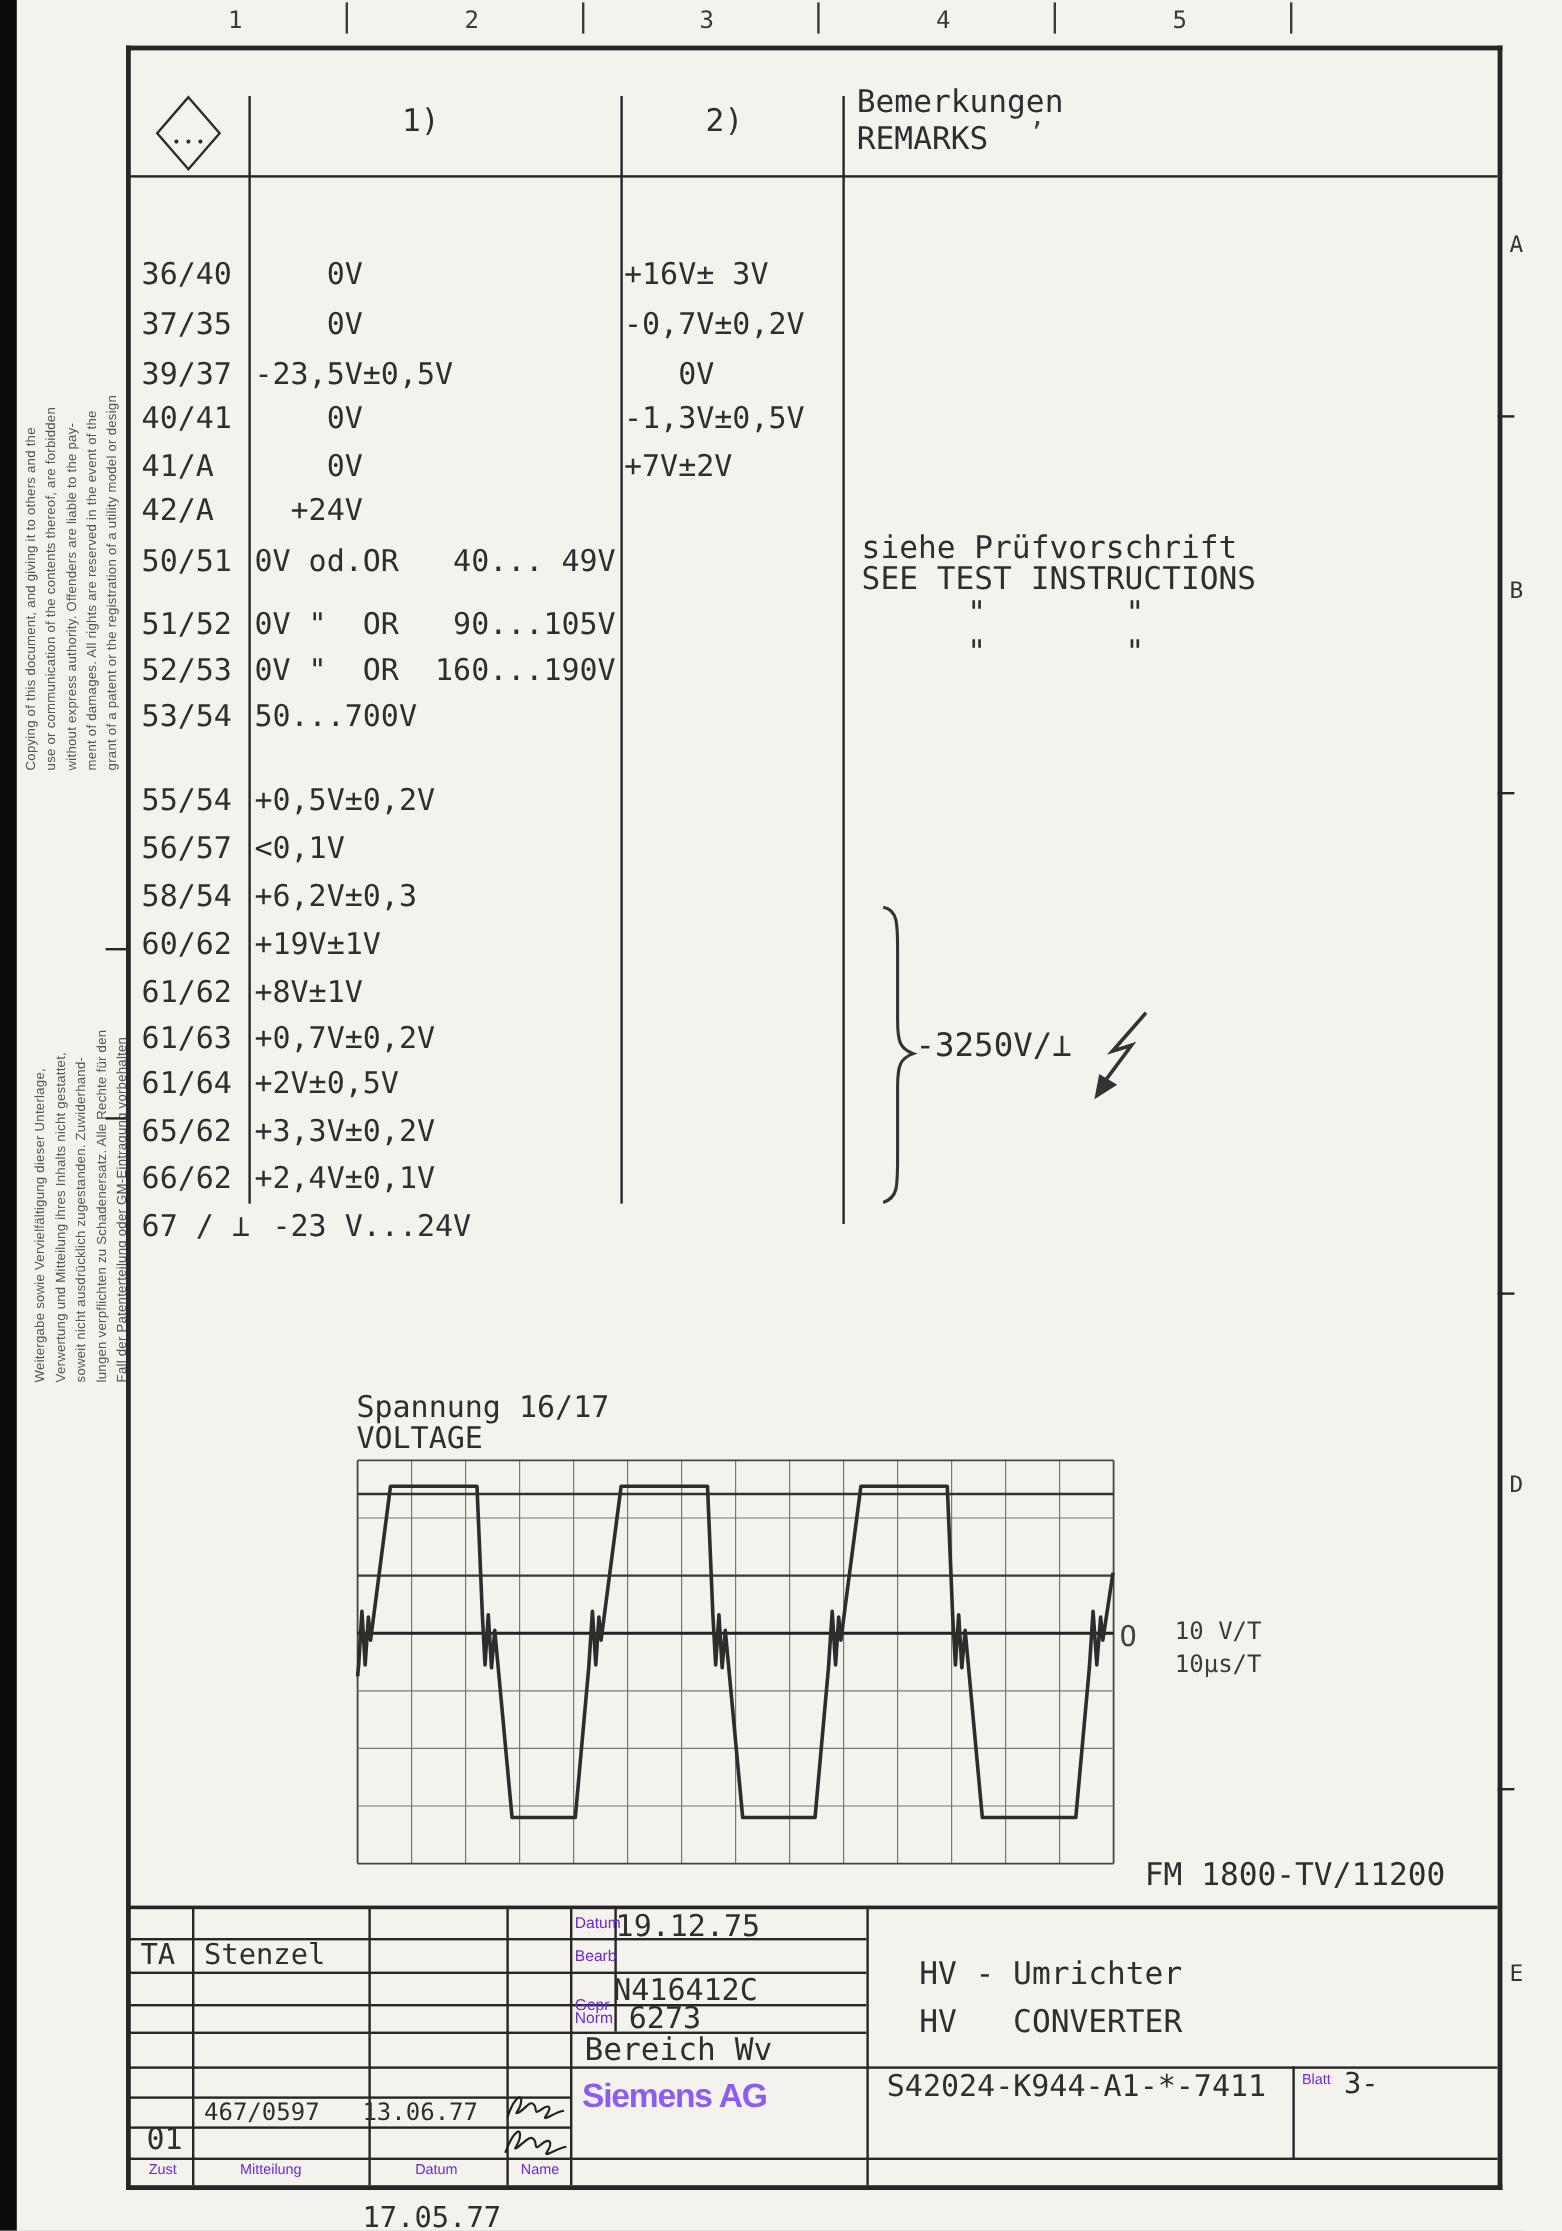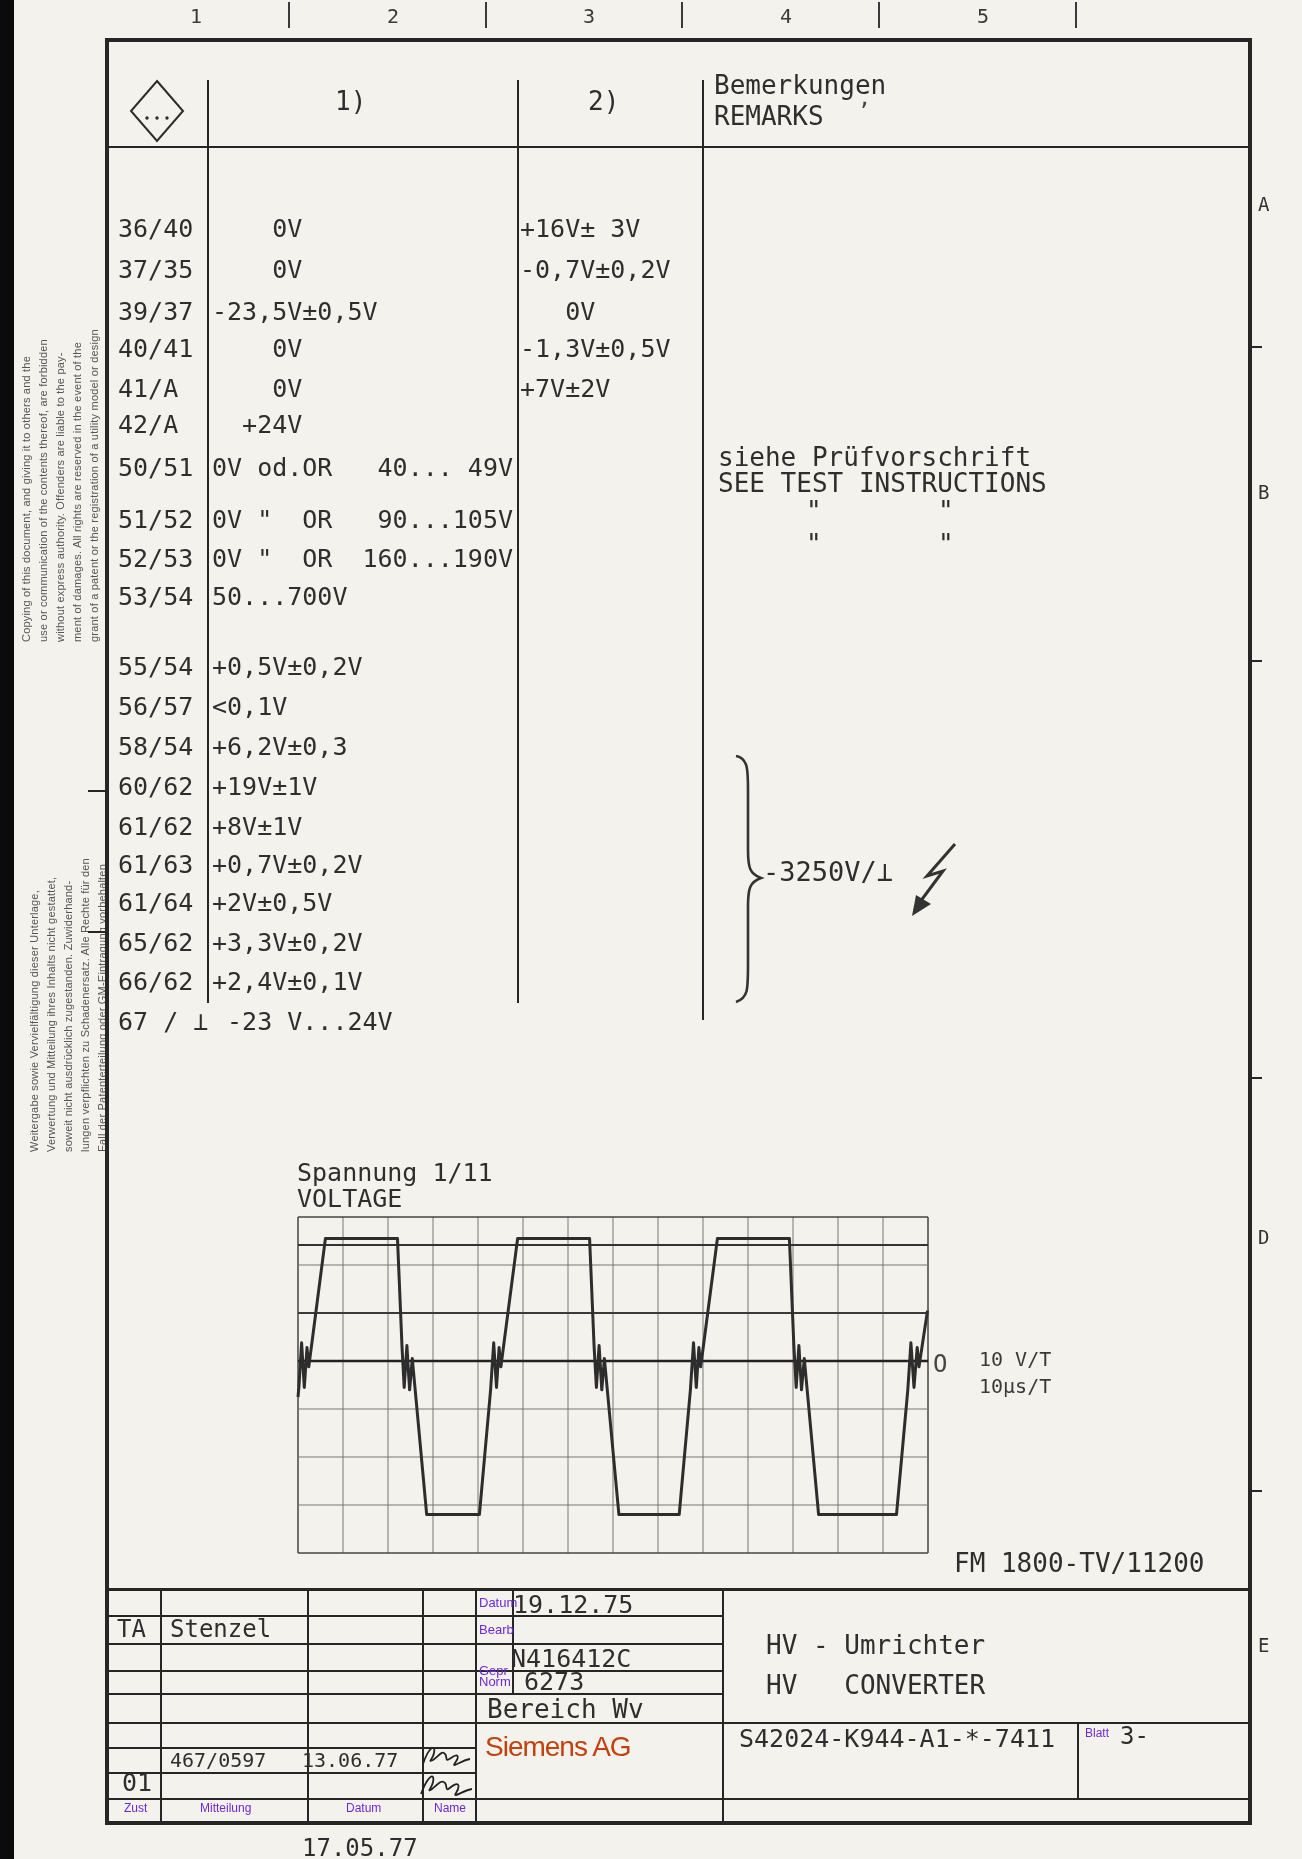--- a/index.html
+++ b/index.html
@@ -7,21 +7,21 @@
   body{margin:0;background:#9a9a9a}
   .page{position:relative;width:1302px;height:1859px;background:#f4f2ec;
         font-family:"DejaVu Sans Mono","Liberation Mono",monospace;color:#242424;overflow:hidden}
   .t{position:absolute;white-space:pre;line-height:1.05;color:#2e2e2e}
   .label{font-family:"Liberation Sans",sans-serif;color:#6d28d9}
   .note{position:absolute;transform:rotate(-90deg);transform-origin:0 0;
         font-family:"Liberation Sans",sans-serif;font-size:11px;line-height:1.55;
         color:#555;letter-spacing:.2px;white-space:nowrap}
   .note div{white-space:pre}
   svg{position:absolute;overflow:visible}
-  .company{font-family:"Liberation Sans",sans-serif;font-weight:400;letter-spacing:-1px;color:#c2410c}
+  .company{font-family:"Liberation Sans",sans-serif;font-weight:700;letter-spacing:-1px;color:#8b5cf6}
 </style>
 </head>
 <body>
 
 <div class="page">
 
   <div style="position:absolute;left:0;top:0;width:14px;height:1859px;background:#0b0b0b"></div>
 
   <div id="ruler">
       <div style="position: absolute; left: 190px; top: 4px; font: 20px &quot;DejaVu Sans Mono&quot;, monospace; color: rgb(58, 58, 58);">1</div>
@@ -159,21 +159,21 @@
 
   <svg style="left:722px;top:750px" width="50" height="260" viewBox="0 0 50 260">
     <path d="M14 6 C26 8,26 20,26 40 L26 100 C26 118,28 124,39 128 C28 132,26 138,26 156 L26 214 C26 240,26 248,14 252" fill="none" stroke="#333" stroke-width="2.6"></path>
   </svg>
   <span class="t" style="left:763px;top:858px;font-size:27px">-3250V/⊥</span>
   <svg style="left:903px;top:840px" width="62" height="82" viewBox="0 0 62 82">
     <path d="M52 4 L24 36 L40 31 L17 62" fill="none" stroke="#333" stroke-width="3"></path>
     <polygon points="9,76 13,55 28,64" fill="#333"></polygon>
   </svg>
 
-  <span class="t" style="left:297px;top:1160px;font-size:25px">Spannung 1/11</span>
+  <span class="t" style="left:297px;top:1160px;font-size:25px">Spannung 16/17</span>
   <span class="t" style="left:297px;top:1186px;font-size:25px">VOLTAGE</span>
   <svg id="scope" style="left:298px;top:1217px" width="630" height="336" viewBox="0 0 630 336">
       <line x1="0" y1="0" x2="0" y2="336" stroke="#444" stroke-width="1.5"></line>
       <line x1="45" y1="0" x2="45" y2="336" stroke="#777" stroke-width="1"></line>
       <line x1="90" y1="0" x2="90" y2="336" stroke="#777" stroke-width="1"></line>
       <line x1="135" y1="0" x2="135" y2="336" stroke="#777" stroke-width="1"></line>
       <line x1="180" y1="0" x2="180" y2="336" stroke="#777" stroke-width="1"></line>
       <line x1="225" y1="0" x2="225" y2="336" stroke="#777" stroke-width="1"></line>
       <line x1="270" y1="0" x2="270" y2="336" stroke="#777" stroke-width="1"></line>
       <line x1="315" y1="0" x2="315" y2="336" stroke="#777" stroke-width="1"></line>

